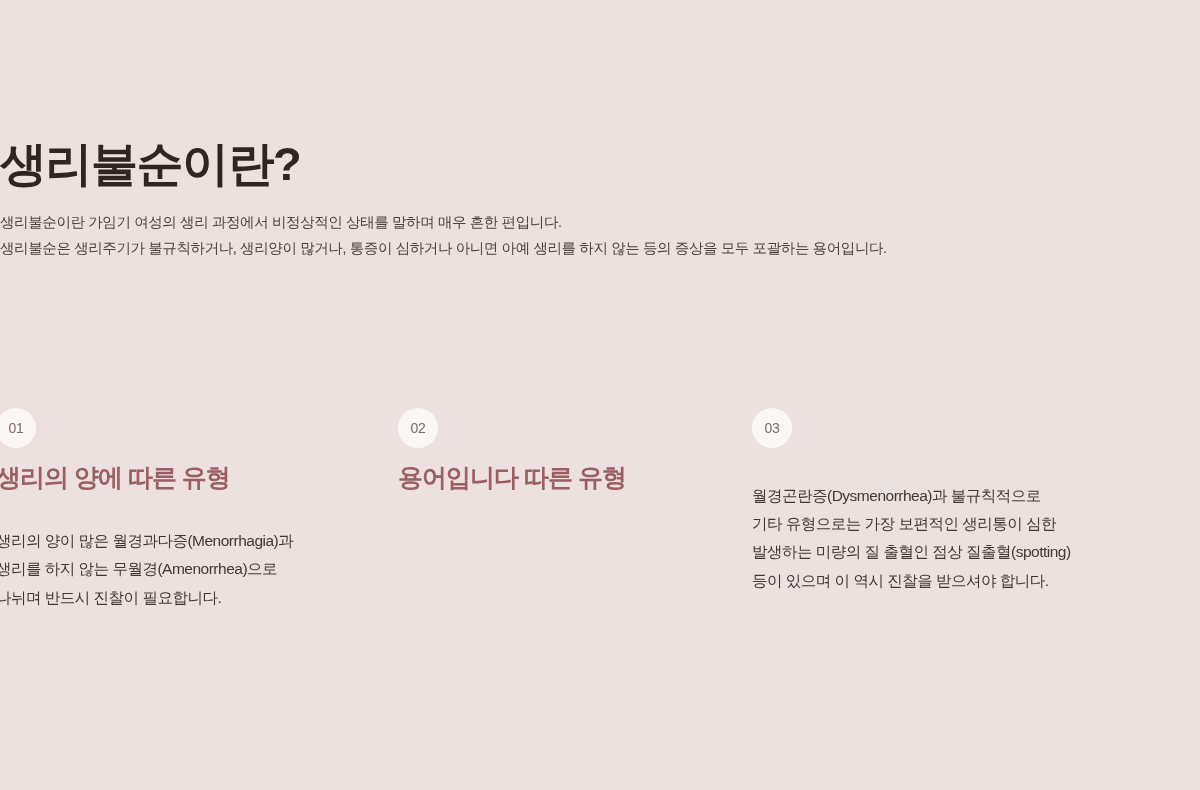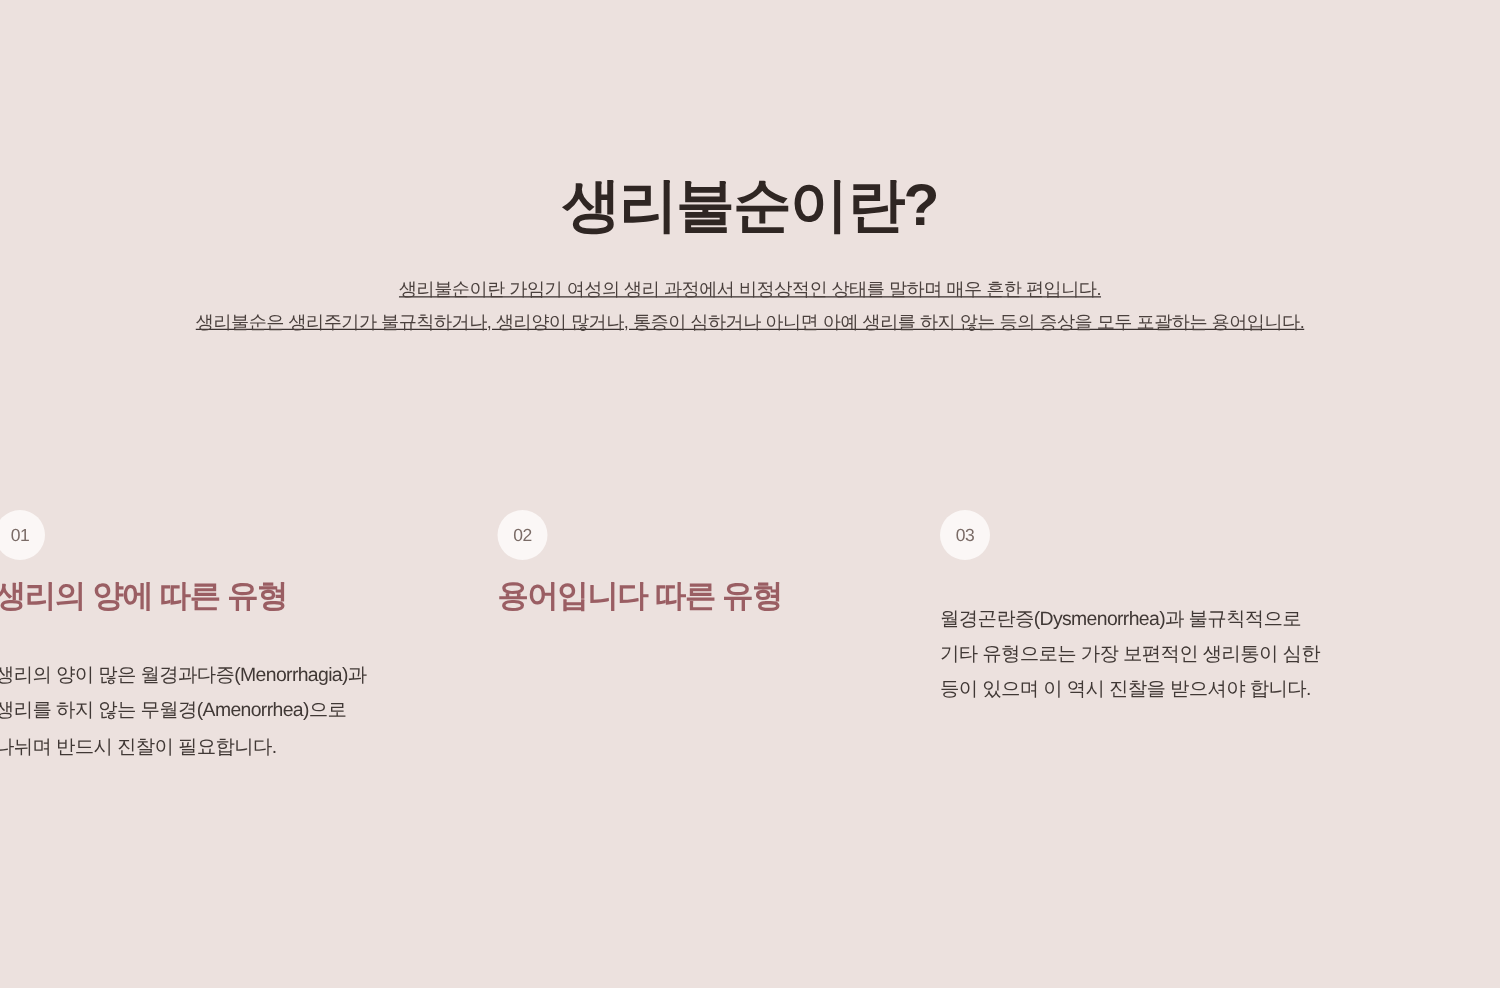--- a/index.html
+++ b/index.html
@@ -21,33 +21,32 @@
     width: 1200px;
     height: 790px;
   }
 
   
   .header {
     position: absolute;
     top: 136px;
     left: 0;
     width: 1200px;
-    text-align: center;
+    text-align: left;
   }
   .page-title {
     font-size: 47px;
     font-weight: bold;
     letter-spacing: -1.5px;
     color: #2f2623;
     margin: 0;
     line-height: 1.2;
   }
   .subtitle-block {
-    margin-top: 28px;
-    text-decoration: underline;
+    margin-top: 18px;
   }
   .subtitle-line {
     font-size: 14.5px;
     line-height: 1.75;
     color: #4a403d;
     letter-spacing: -0.4px;
   }
 
   
   .colpos {
@@ -124,17 +123,18 @@
     <div class="col-title">용어입니다 따른 유형</div>
   </div>
 
   <div class="colpos colpos-3">
     <div class="num-badge">
       <span>03</span>
     </div>
     <div class="col-body">
       <span class="ln">월경곤란증(Dysmenorrhea)과 불규칙적으로</span>
       <span class="ln">기타 유형으로는 가장 보편적인 생리통이 심한</span>
+      <span class="ln">발생하는 미량의 질 출혈인 점상 질출혈(spotting)</span>
       <span class="ln">등이 있으며 이 역시 진찰을 받으셔야 합니다.</span>
     </div>
   </div>
 
 </div>
 
 </body></html>

